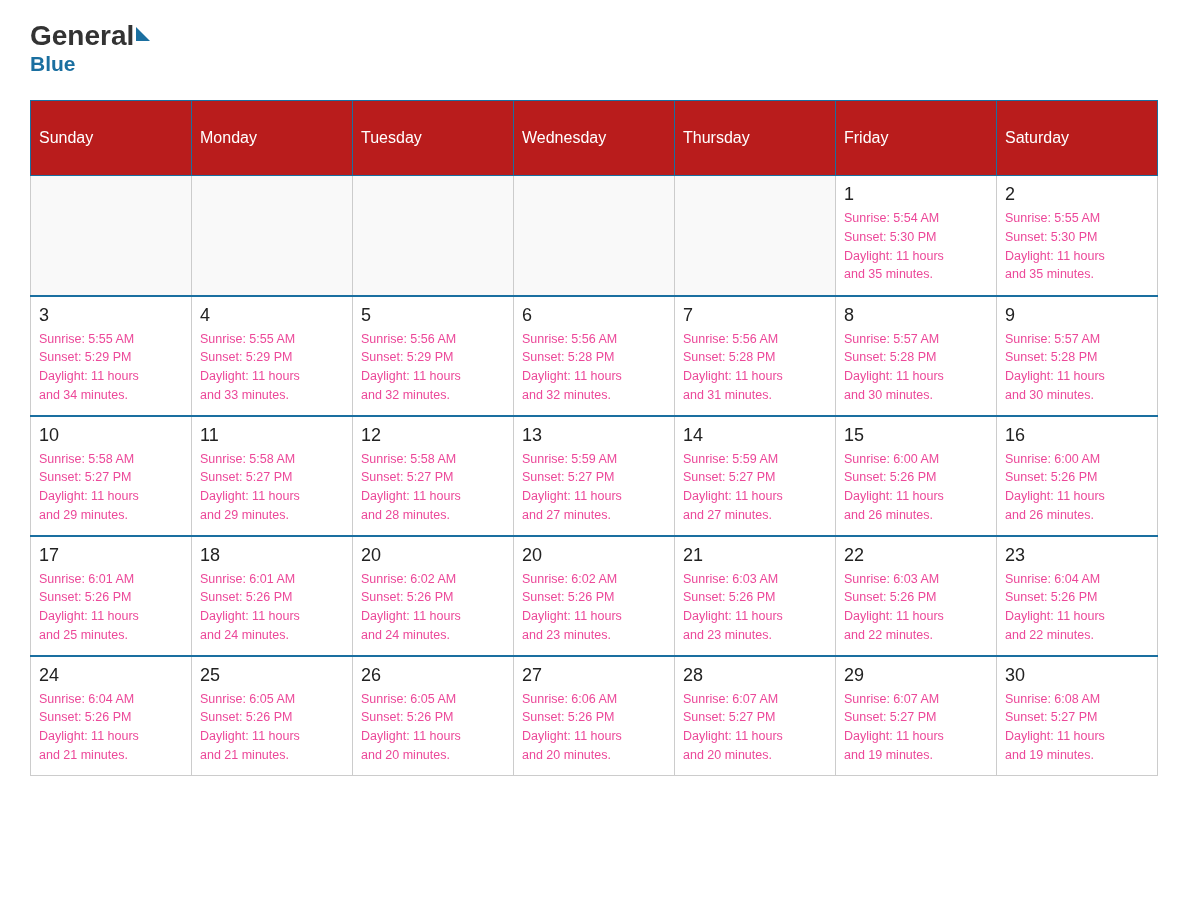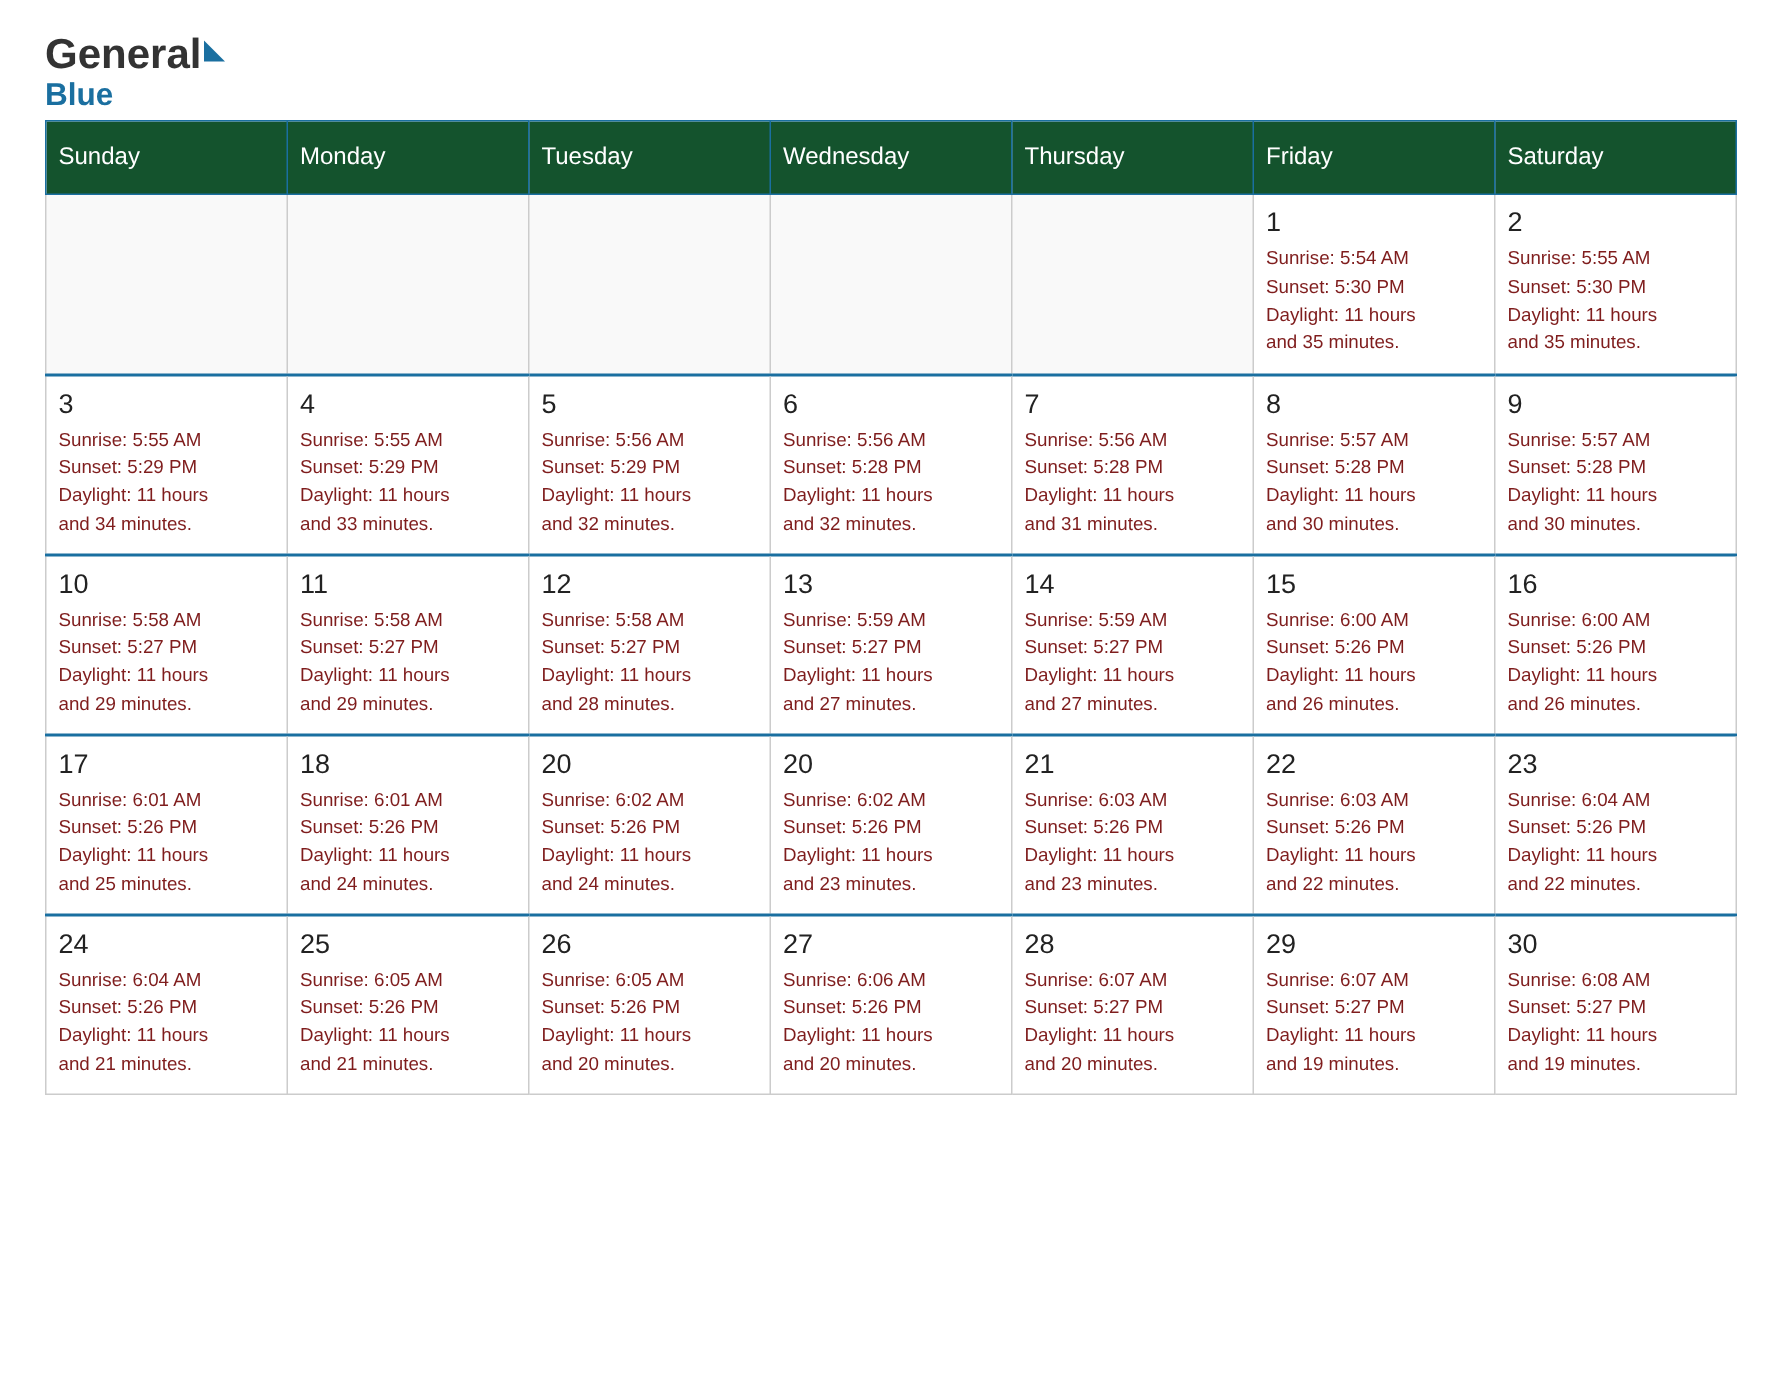--- a/index.html
+++ b/index.html
@@ -7,21 +7,21 @@
       font-family: Arial, sans-serif;
       background: #fff;
       width: 1188px;
       min-height: 918px;
       padding: 20px 30px;
     }
     .header {
       display: flex;
       justify-content: space-between;
       align-items: flex-start;
-      margin-bottom: 4px;
+      margin-bottom: 24px;
     }
     .logo {
       display: flex;
       flex-direction: column;
       align-items: flex-start;
     }
     .logo-text {
       display: flex;
       align-items: center;
     }
@@ -61,23 +61,23 @@
       font-size: 22px;
       color: #555;
       margin-top: 4px;
     }
     .calendar-table {
       width: 100%;
       border-collapse: collapse;
       table-layout: fixed;
     }
     .calendar-table th {
-      background-color: #14532d;
+      background-color: #b91c1c;
       color: #fff;
-      padding: 15px 8px;
+      padding: 28px 8px;
       font-size: 16px;
       font-weight: normal;
       text-align: left;
       border: 1px solid #1a6fa0;
     }
     .calendar-table td {
       border: 1px solid #ccc;
       vertical-align: top;
       padding: 8px;
       height: 120px;
@@ -89,21 +89,21 @@
     }
     .day-number {
       font-size: 18px;
       font-weight: normal;
       color: #222;
       margin-bottom: 4px;
     }
     .day-info {
       font-size: 12.5px;
       line-height: 1.5;
-      color: #7f1d1d;
+      color: #ec4899;
     }
     .row-separator td {
       border-top: 2px solid #1a6fa0;
     }
   </style>
 </head>
 <body>
 
 <div class="header">
   <div class="logo">

